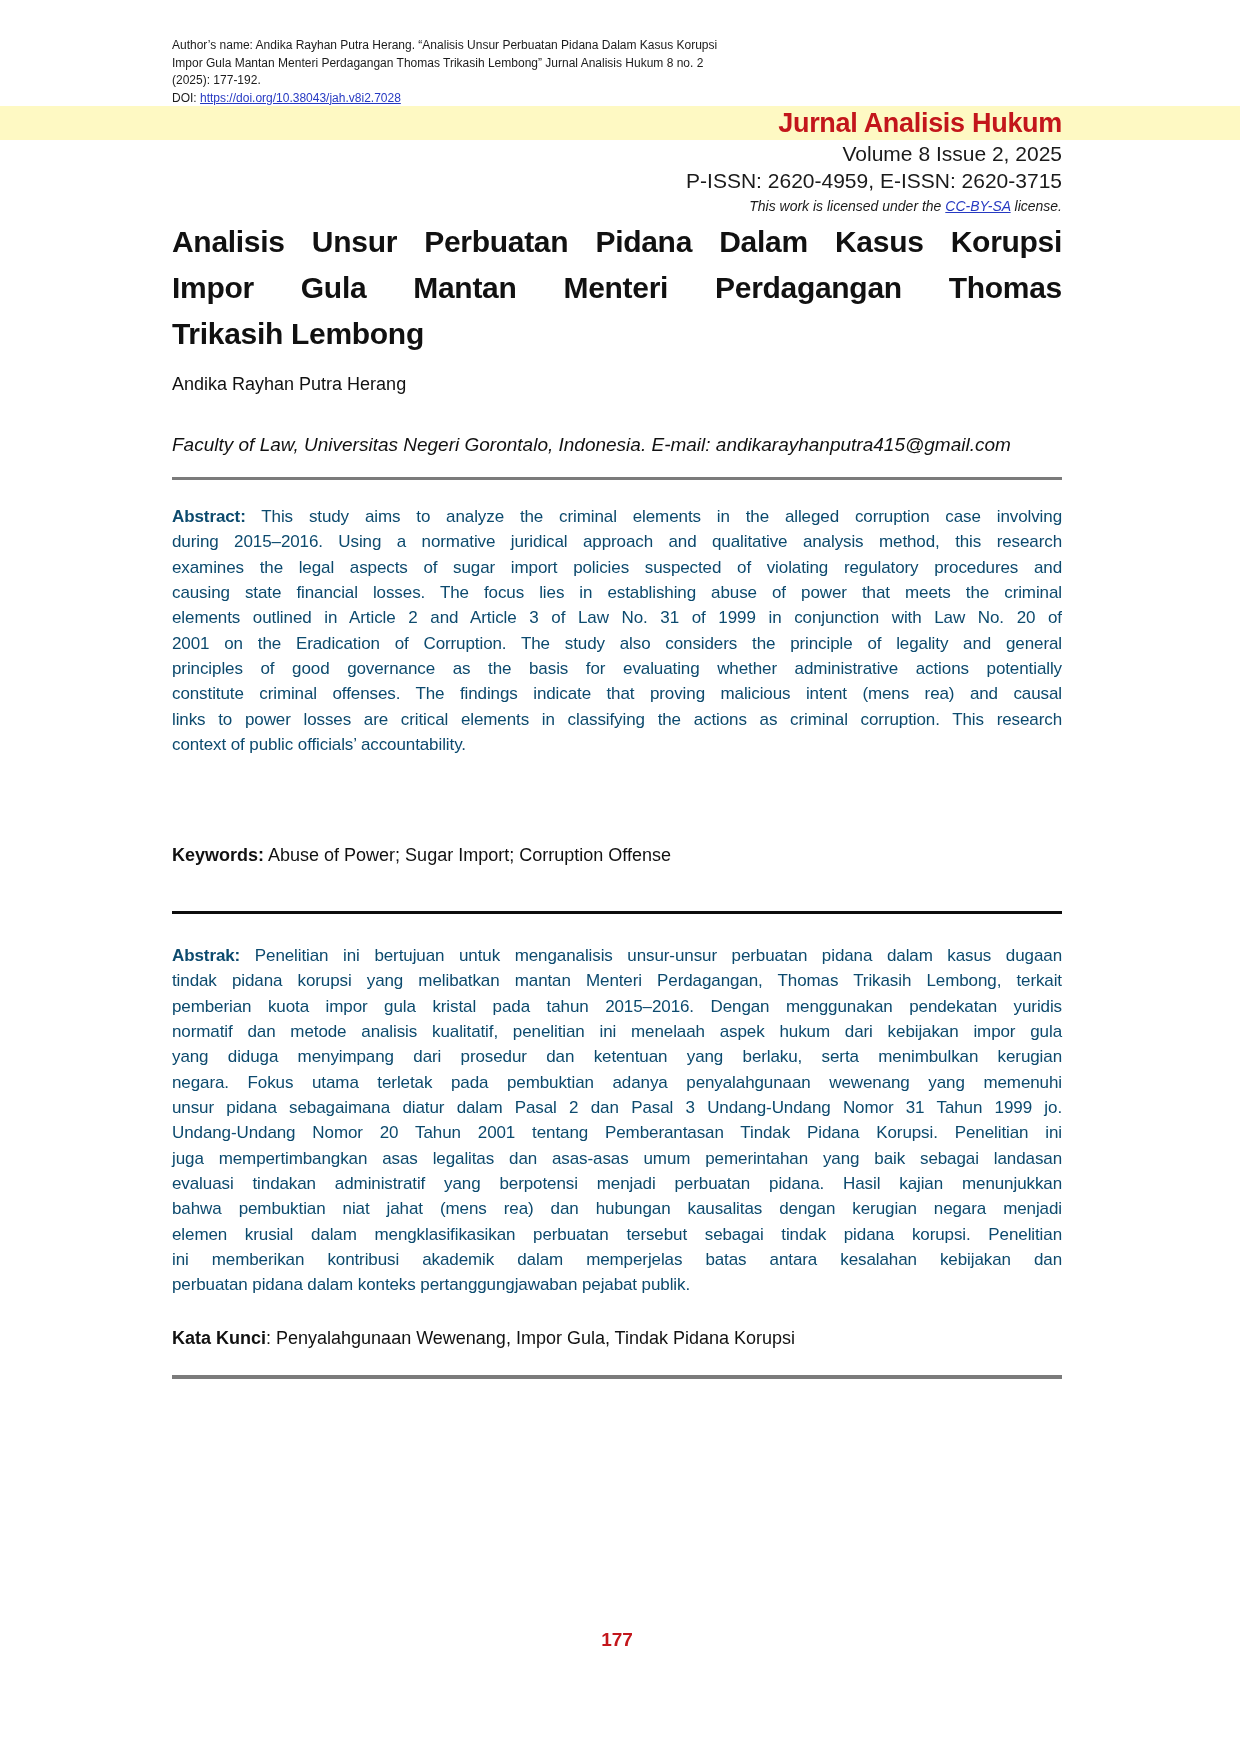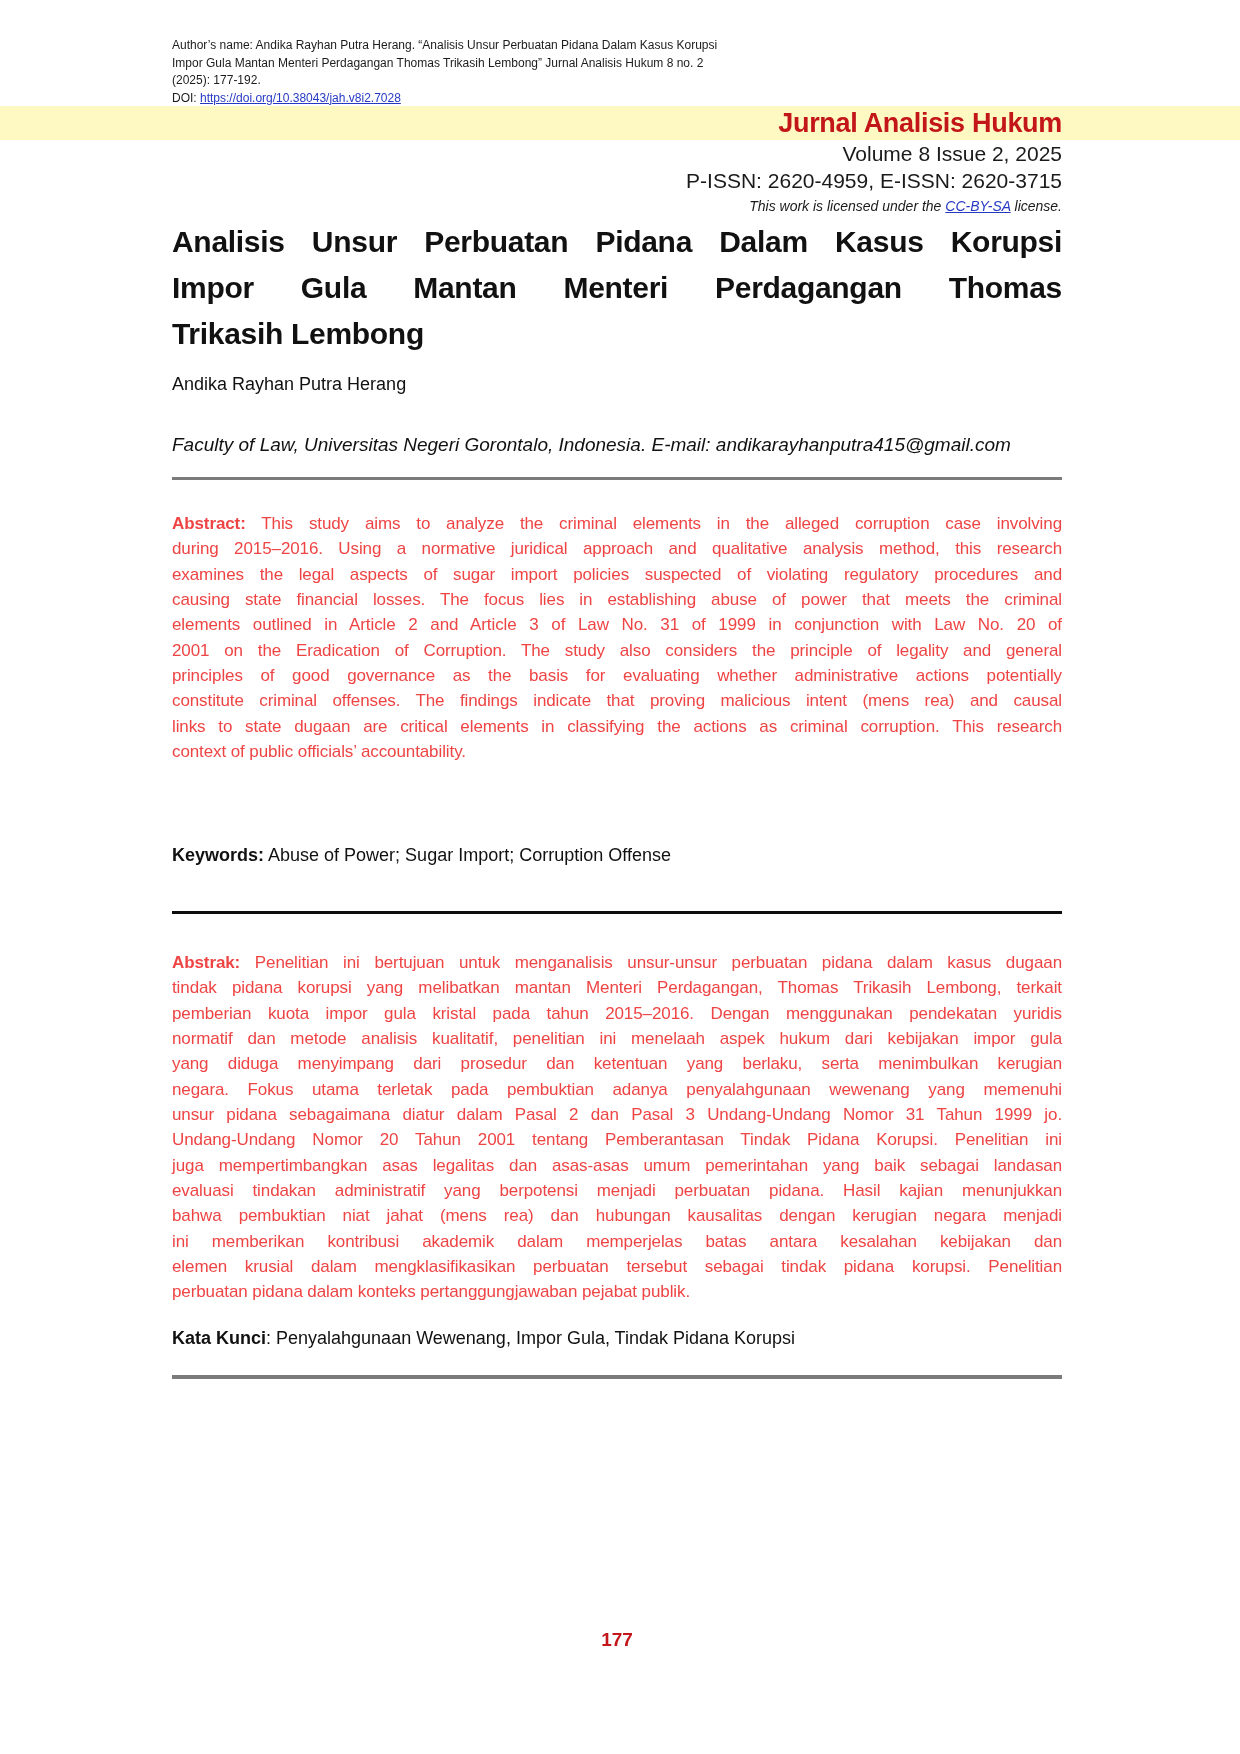--- a/index.html
+++ b/index.html
@@ -60,21 +60,21 @@
 
   
   .rule { position: absolute; left: 172px; width: 890px; }
   .rule-1 { top: 477px; height: 3px; background: #7b7b7b; }
   .rule-2 { top: 911px; height: 3px; background: #0d0d0d; }
   .rule-3 { top: 1375px; height: 4px; background: #7b7b7b; }
 
   
   .para {
     position: absolute; left: 172px; width: 890px;
-    font-size: 17px; line-height: 25.35px; letter-spacing: -0.1px; color: #ef4444; margin-top: 7px;
+    font-size: 17px; line-height: 25.35px; letter-spacing: -0.1px; color: #0c4a6e;
   }
   .abstract-en { top: 504px; }
   .abstract-id { top: 943px; }
 
   .kwline {
     position: absolute; left: 172px; width: 890px;
     font-size: 18px; color: #111; white-space: nowrap;
   }
   .keywords  { top: 845px; }
   .katakunci { top: 1328px; }
@@ -123,21 +123,21 @@
 
 <div class="para abstract-en jlines">
     <div class="line"><b>Abstract:</b> This study aims to analyze the criminal elements in the alleged corruption case involving</div>
     <div class="line">during 2015–2016. Using a normative juridical approach and qualitative analysis method, this research</div>
     <div class="line">examines the legal aspects of sugar import policies suspected of violating regulatory procedures and</div>
     <div class="line">causing state financial losses. The focus lies in establishing abuse of power that meets the criminal</div>
     <div class="line">elements outlined in Article 2 and Article 3 of Law No. 31 of 1999 in conjunction with Law No. 20 of</div>
     <div class="line">2001 on the Eradication of Corruption. The study also considers the principle of legality and general</div>
     <div class="line">principles of good governance as the basis for evaluating whether administrative actions potentially</div>
     <div class="line">constitute criminal offenses. The findings indicate that proving malicious intent (mens rea) and causal</div>
-    <div class="line">links to state dugaan are critical elements in classifying the actions as criminal corruption. This research</div>
+    <div class="line">links to power losses are critical elements in classifying the actions as criminal corruption. This research</div>
     <div class="line">context of public officials’ accountability.</div>
   </div>
 
 <div class="kwline keywords">
   <b>Keywords:</b><span> Abuse of Power; Sugar Import; Corruption Offense</span>
 </div>
 
 <div class="rule rule-2"></div>
 
 <div class="para abstract-id jlines">
@@ -145,22 +145,22 @@
     <div class="line">tindak pidana korupsi yang melibatkan mantan Menteri Perdagangan, Thomas Trikasih Lembong, terkait</div>
     <div class="line">pemberian kuota impor gula kristal pada tahun 2015–2016. Dengan menggunakan pendekatan yuridis</div>
     <div class="line">normatif dan metode analisis kualitatif, penelitian ini menelaah aspek hukum dari kebijakan impor gula</div>
     <div class="line">yang diduga menyimpang dari prosedur dan ketentuan yang berlaku, serta menimbulkan kerugian</div>
     <div class="line">negara. Fokus utama terletak pada pembuktian adanya penyalahgunaan wewenang yang memenuhi</div>
     <div class="line">unsur pidana sebagaimana diatur dalam Pasal 2 dan Pasal 3 Undang-Undang Nomor 31 Tahun 1999 jo.</div>
     <div class="line">Undang-Undang Nomor 20 Tahun 2001 tentang Pemberantasan Tindak Pidana Korupsi. Penelitian ini</div>
     <div class="line">juga mempertimbangkan asas legalitas dan asas-asas umum pemerintahan yang baik sebagai landasan</div>
     <div class="line">evaluasi tindakan administratif yang berpotensi menjadi perbuatan pidana. Hasil kajian menunjukkan</div>
     <div class="line">bahwa pembuktian niat jahat (mens rea) dan hubungan kausalitas dengan kerugian negara menjadi</div>
+    <div class="line">elemen krusial dalam mengklasifikasikan perbuatan tersebut sebagai tindak pidana korupsi. Penelitian</div>
     <div class="line">ini memberikan kontribusi akademik dalam memperjelas batas antara kesalahan kebijakan dan</div>
-    <div class="line">elemen krusial dalam mengklasifikasikan perbuatan tersebut sebagai tindak pidana korupsi. Penelitian</div>
     <div class="line">perbuatan pidana dalam konteks pertanggungjawaban pejabat publik.</div>
   </div>
 
 <div class="kwline katakunci">
   <b>Kata Kunci</b><span>: Penyalahgunaan Wewenang, Impor Gula, Tindak Pidana Korupsi</span>
 </div>
 
 <div class="rule rule-3"></div>
 
 <div class="pageno">177</div>

